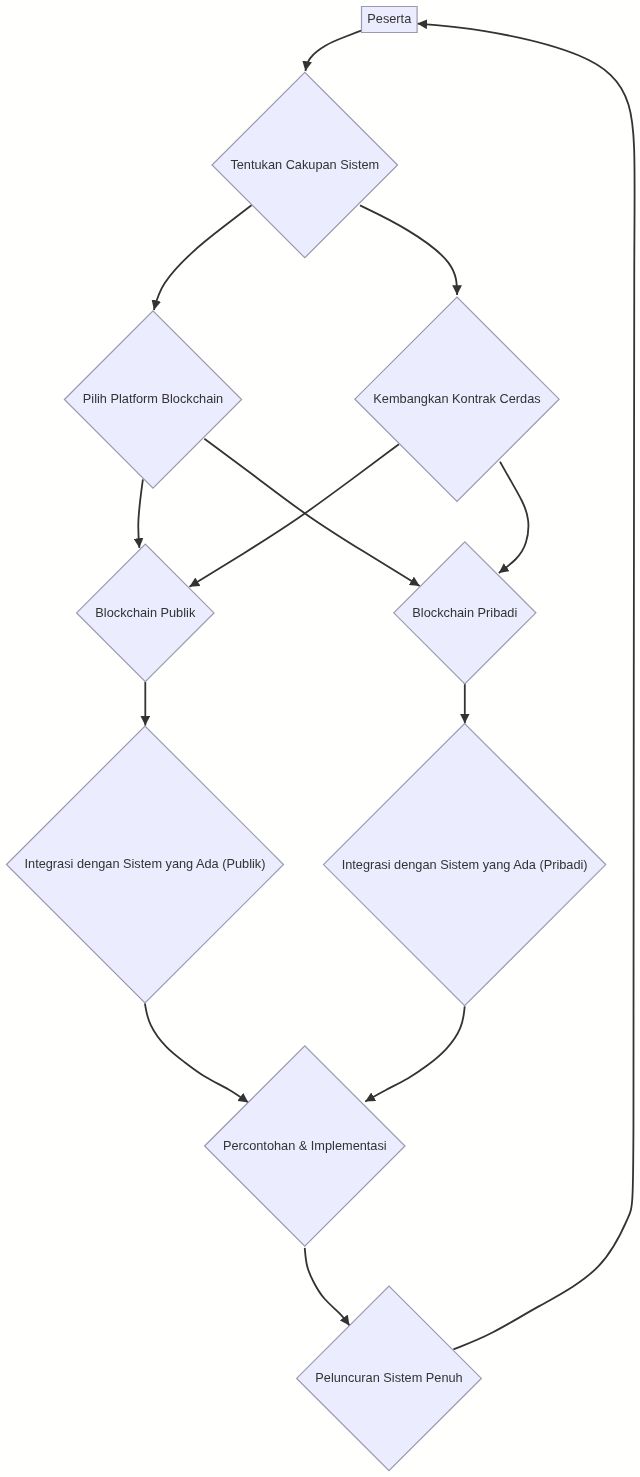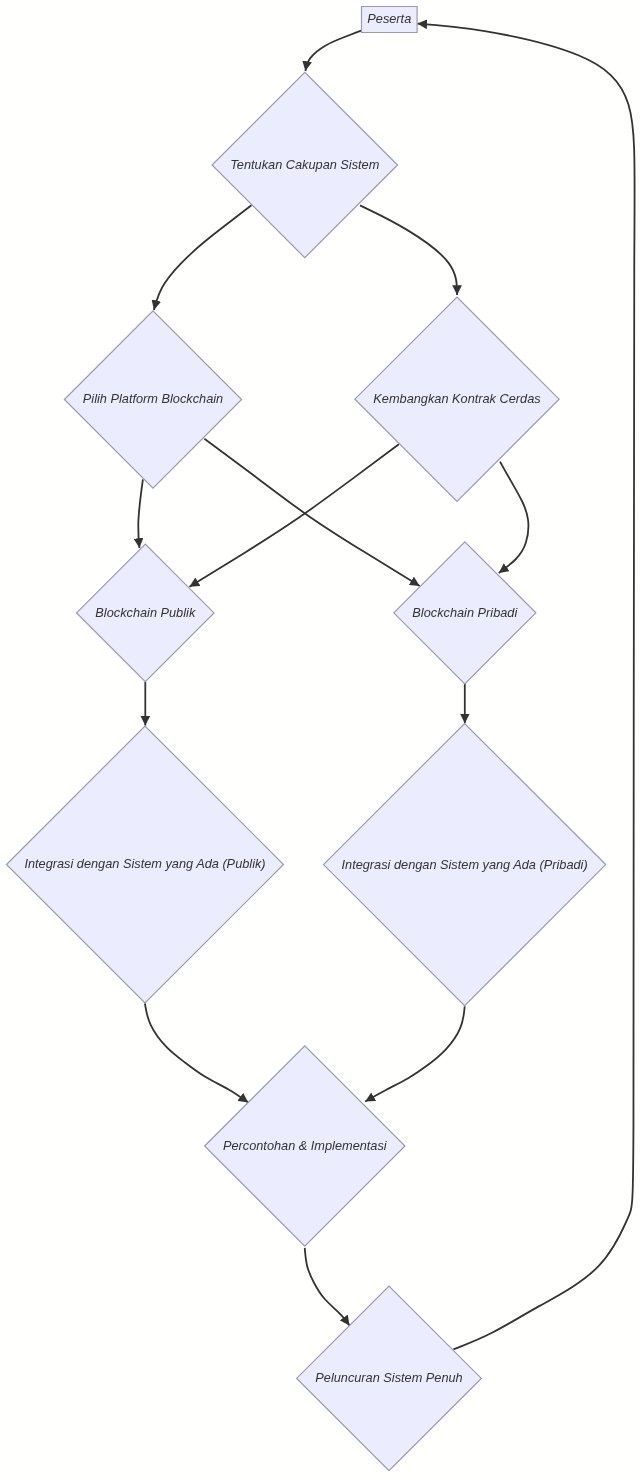--- a/index.html
+++ b/index.html
@@ -3,21 +3,21 @@
 <meta charset="utf-8">
 <title>Flowchart</title>
 <style>
   html, body { margin:0; padding:0; }
   body {
     width:640px; height:1477px; overflow:hidden;
     background:#fffffe;
     font-family:"Liberation Sans", sans-serif;
     -webkit-font-smoothing:antialiased;
   }
-  #diagram { position:relative; width:640px; height:1312px;font-style:italic; }
+  #diagram { position:relative; width:640px; height:1312px; }
   #flow-svg { display:block; width:640px; height:1477px; }
   #node-layer { filter:opacity(1); }
   .node-shape { fill:#ECECFF; stroke:#9a99ae; stroke-width:1.2px; }
   .node-label {
     font-family:"Liberation Sans", sans-serif;
     font-size:12.75px; fill:#333333;
     text-anchor:middle; dominant-baseline:central;
     white-space:pre;
   }
   .edge-path { fill:none; stroke:#333333; stroke-width:1.8px; stroke-linecap:butt; stroke-linejoin:round; }

